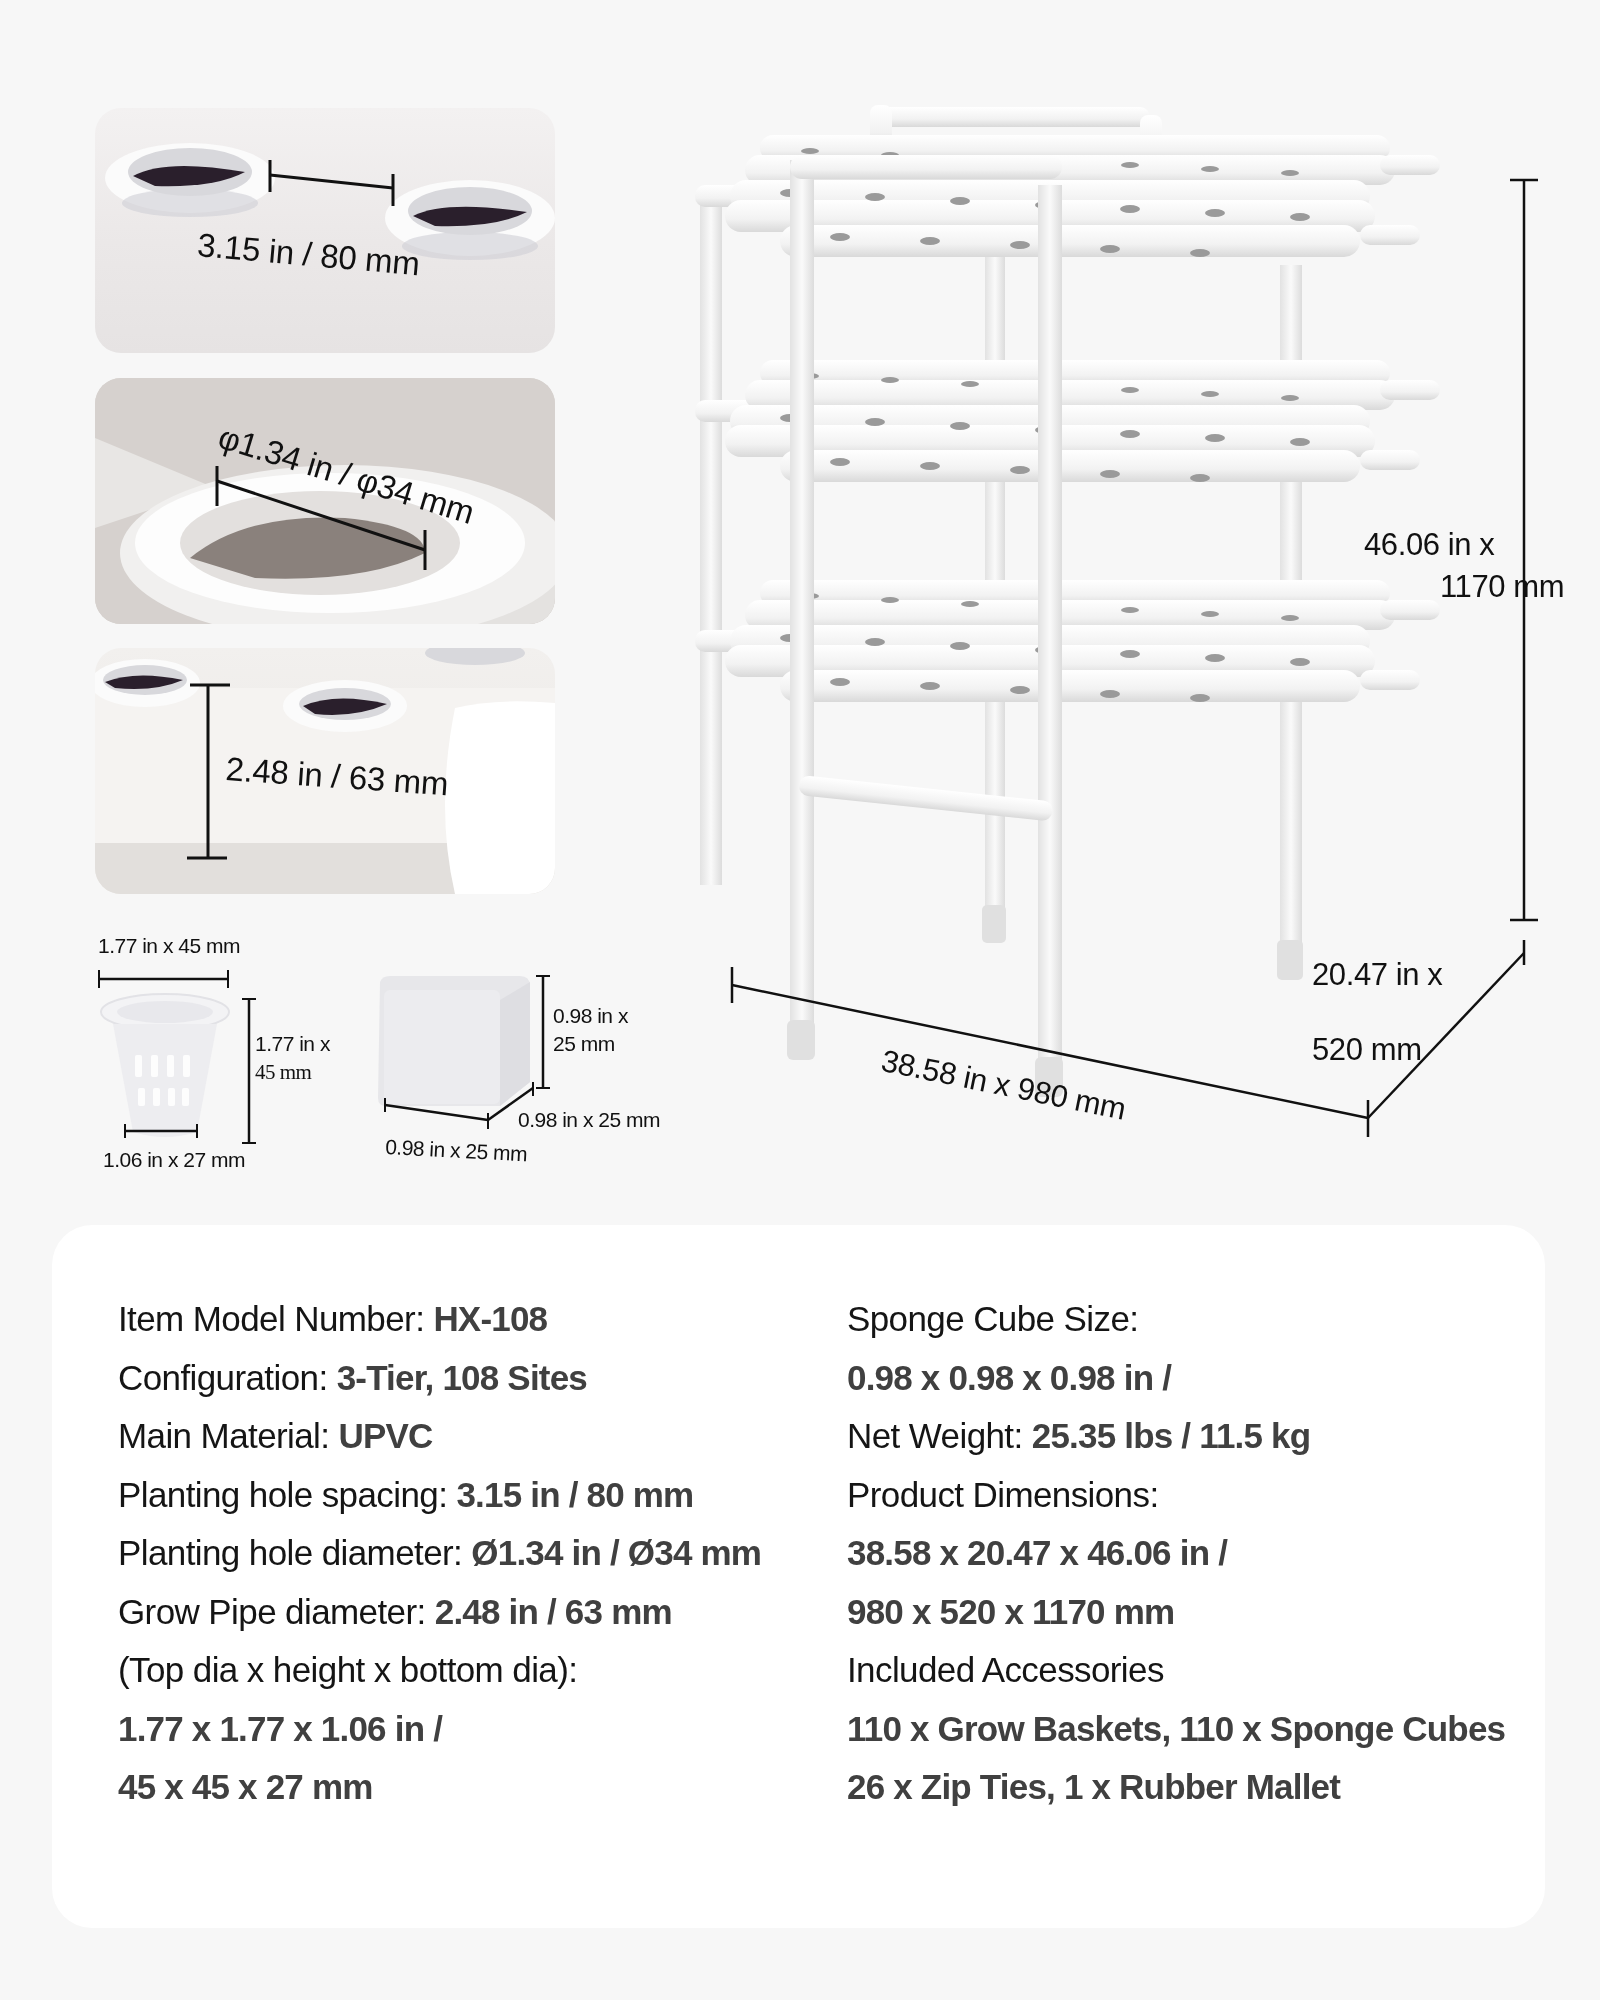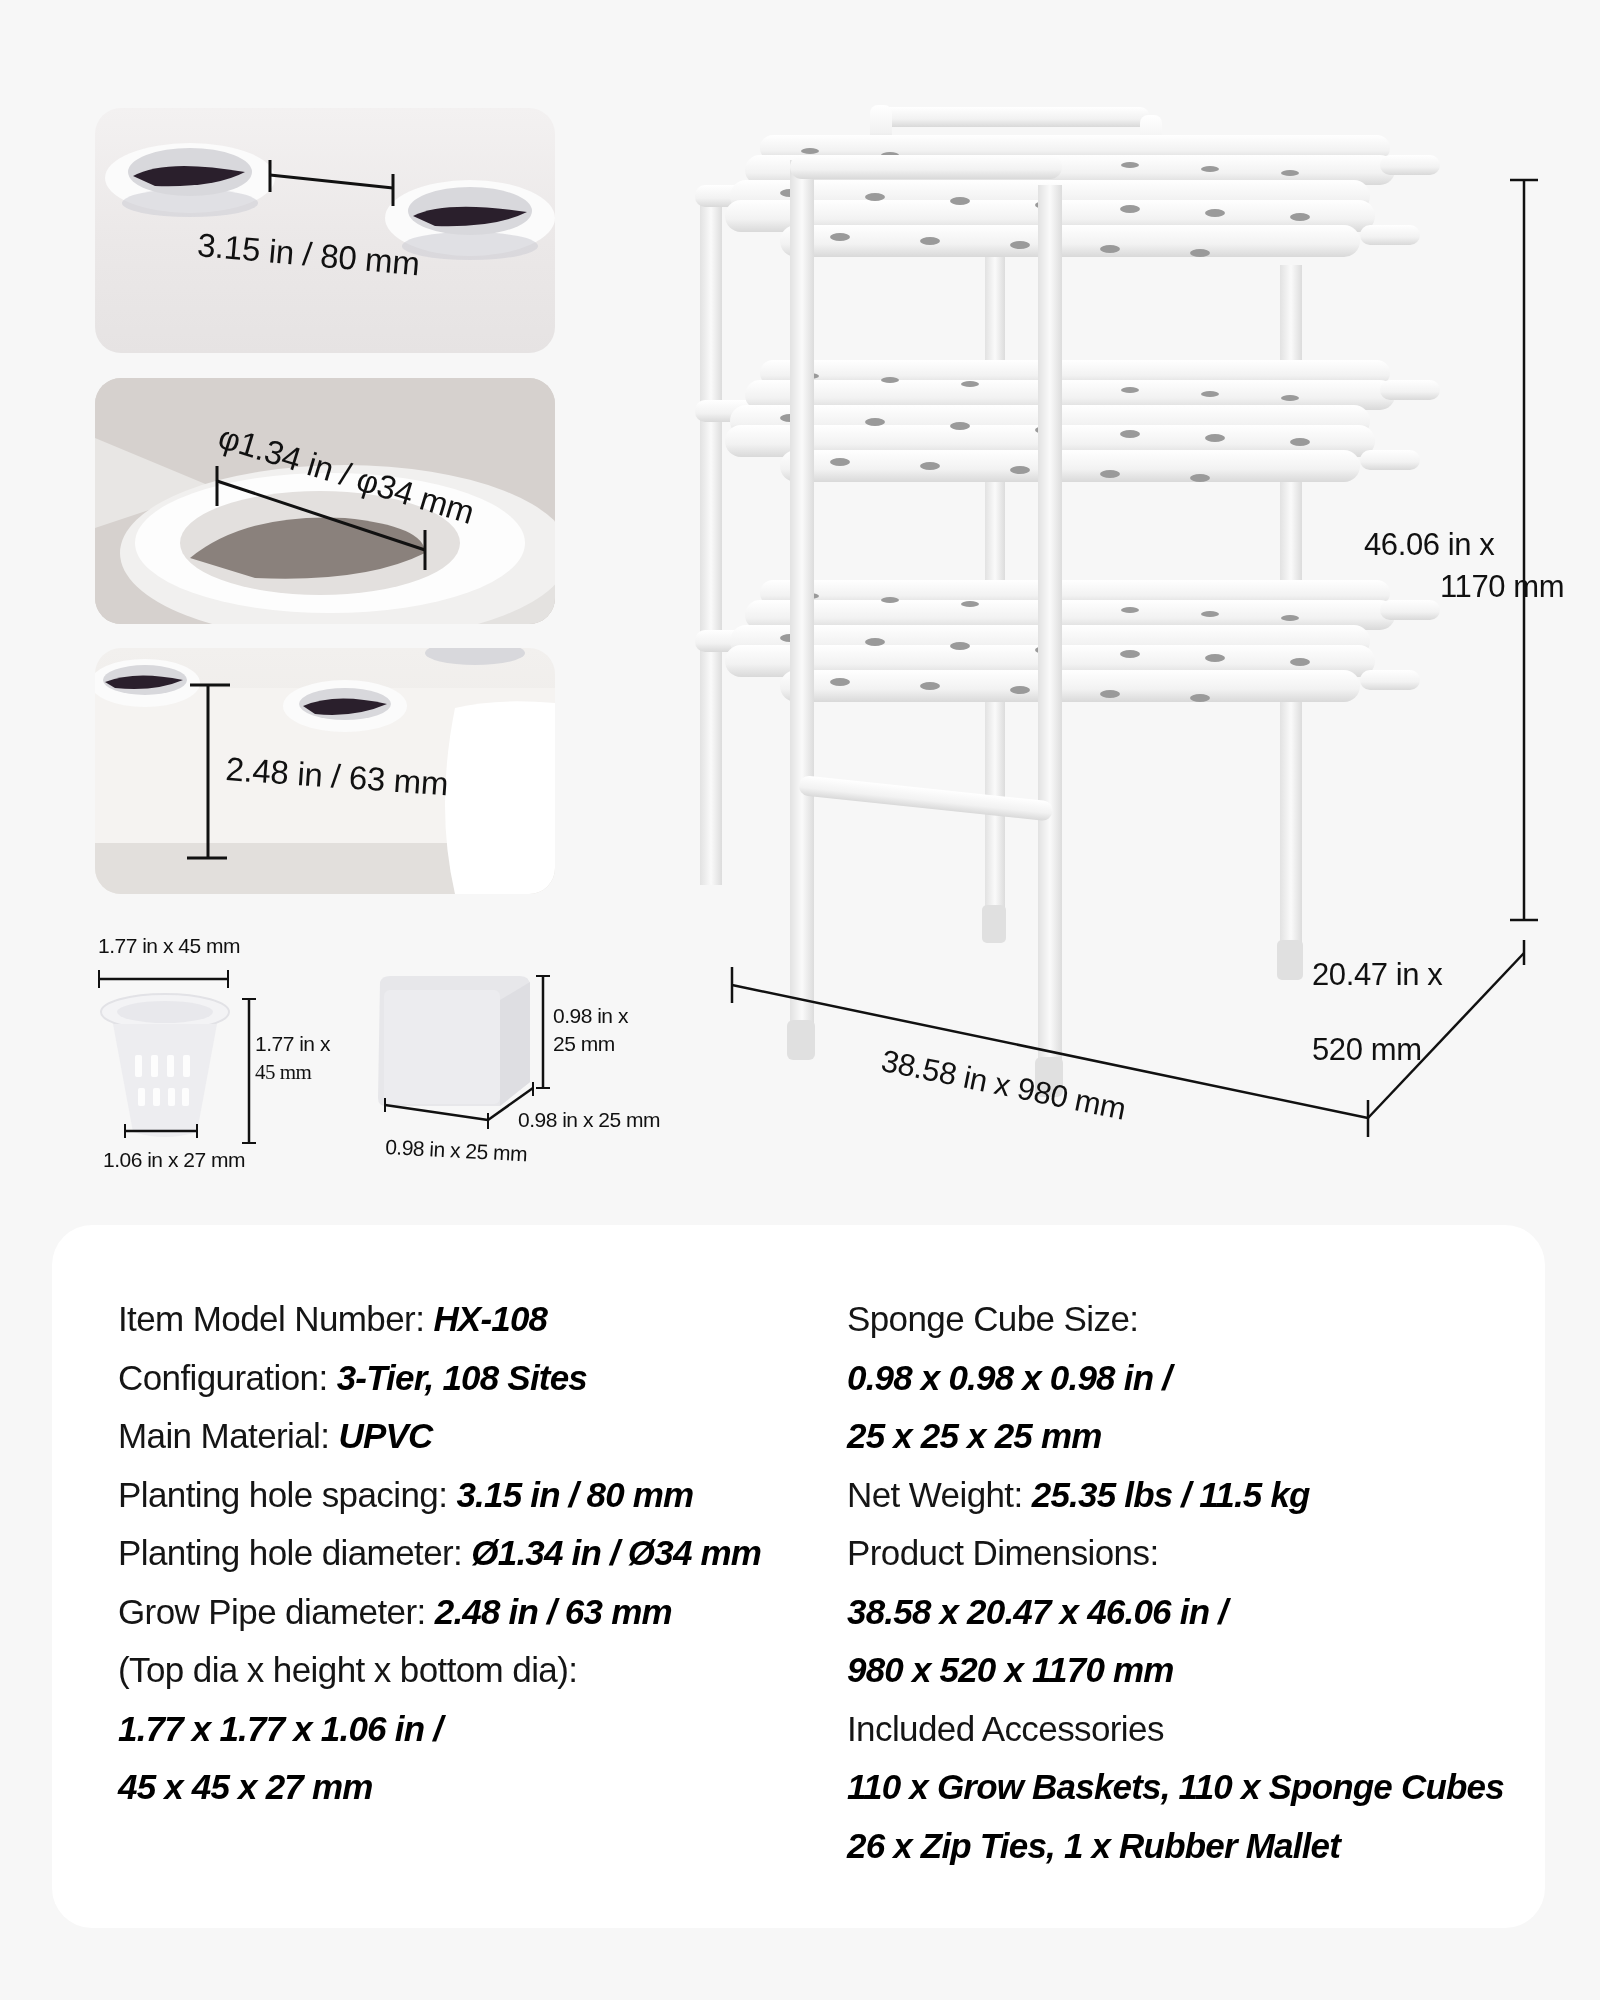--- a/index.html
+++ b/index.html
@@ -17,21 +17,21 @@
     .small-label { position: absolute; font-size: 21px; color: #111; white-space: nowrap; letter-spacing: -0.5px; line-height: 28px; }
     .dim-label { position: absolute; font-size: 31px; color: #111; white-space: nowrap; letter-spacing: -0.4px; line-height: 42px; }
 
     #rack-svg { position: absolute; left: 690px; top: 95px; width: 900px; height: 1060px; }
 
     .card { position: absolute; left: 52px; top: 1225px; width: 1493px; height: 703px; background: #ffffff; border-radius: 40px; }
     .spec-col { position: absolute; top: 1290px; }
     .spec-col.left { left: 118px; }
     .spec-col.right { left: 847px; }
     .spec-line { font-size: 35px; line-height: 58.5px; height: 58.5px; white-space: nowrap; letter-spacing: -0.6px; color: #151515; }
-    .spec-val { color: #000000; font-weight: bold; letter-spacing: -0.8px; font-style: italic; }
+    .spec-val { color: #404040; font-weight: bold; letter-spacing: -0.8px; }
   </style>
 </head>
 <body>
 
 <div class="panel" id="panel-spacing">
   <svg viewBox="0 0 460 245">
 
     <ellipse cx="95" cy="70" rx="85" ry="35" fill="#fbfbfb"></ellipse>
     <ellipse cx="95" cy="95" rx="68" ry="14" fill="#cfcfd6" opacity="0.6"></ellipse>
     <ellipse cx="95" cy="64" rx="62" ry="24" fill="#d8d8dc"></ellipse>
@@ -227,21 +227,20 @@
   <div class="spec-line"><span>Planting hole diameter: </span><span class="spec-val">Ø1.34 in / Ø34 mm</span></div>
   <div class="spec-line"><span>Grow Pipe diameter: </span><span class="spec-val">2.48 in / 63 mm</span></div>
   <div class="spec-line"><span>(Top dia x height x bottom dia):</span><span class="spec-val"></span></div>
   <div class="spec-line"><span></span><span class="spec-val">1.77 x 1.77 x 1.06 in /</span></div>
   <div class="spec-line"><span></span><span class="spec-val">45 x 45 x 27 mm</span></div>
 </div>
 
 <div class="spec-col right">
   <div class="spec-line"><span>Sponge Cube Size:</span><span class="spec-val"></span></div>
   <div class="spec-line"><span></span><span class="spec-val">0.98 x 0.98 x 0.98 in /</span></div>
-  <div class="spec-line"><span></span><span class="spec-val">25 x 25 x 25 mm</span></div>
   <div class="spec-line"><span>Net Weight: </span><span class="spec-val">25.35 lbs / 11.5 kg</span></div>
   <div class="spec-line"><span>Product Dimensions:</span><span class="spec-val"></span></div>
   <div class="spec-line"><span></span><span class="spec-val">38.58 x 20.47 x 46.06 in /</span></div>
   <div class="spec-line"><span></span><span class="spec-val">980 x 520 x 1170 mm</span></div>
   <div class="spec-line"><span>Included Accessories</span><span class="spec-val"></span></div>
   <div class="spec-line"><span></span><span class="spec-val">110 x Grow Baskets, 110 x Sponge Cubes</span></div>
   <div class="spec-line"><span></span><span class="spec-val">26 x Zip Ties, 1 x Rubber Mallet</span></div>
 </div>
 
 </body></html>

